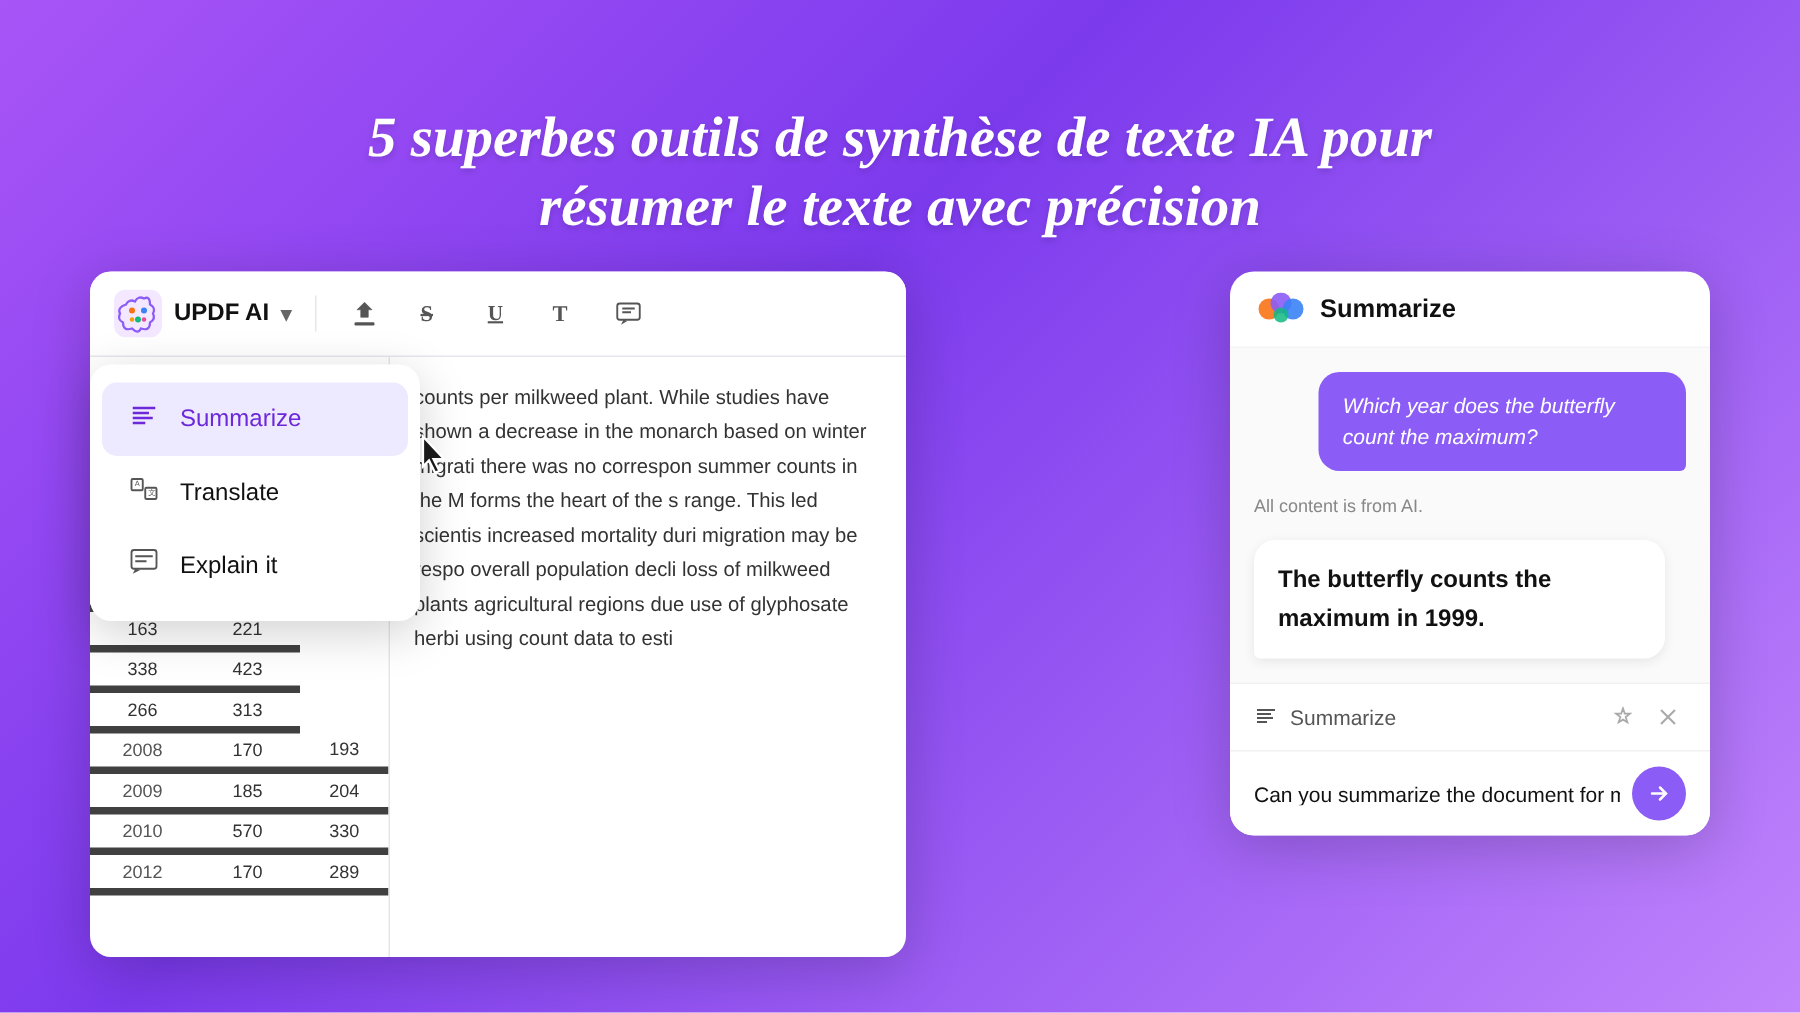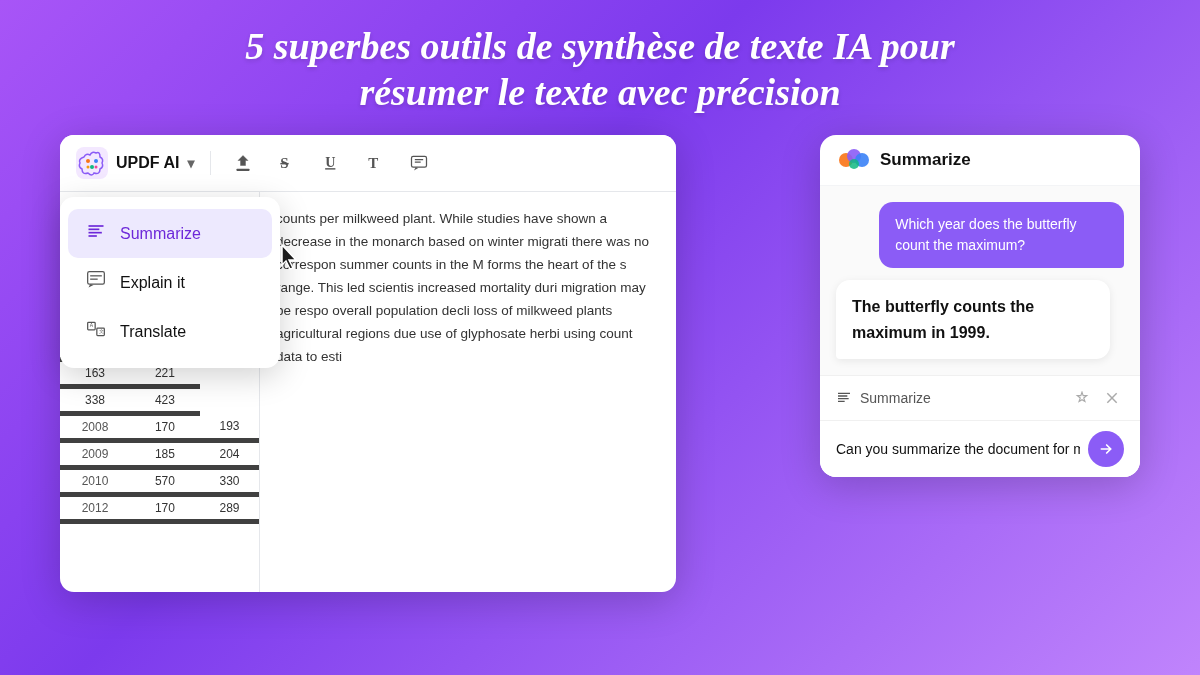--- a/index.html
+++ b/index.html
@@ -16,36 +16,37 @@
     .main-title {
       text-align: center;
       padding: 24px 60px 20px;
       color: white;
       font-size: 38px;
       font-weight: 900;
       line-height: 1.2;
       font-style: italic;
       text-shadow: 0 2px 4px rgba(0,0,0,0.15);
       font-family: Georgia, serif;
+      margin-top: 46px;
     }
 
     
     .panels-container {
       position: relative;
       width: 100%;
       height: 480px;
       padding: 0 60px;
     }
 
     
     .doc-panel {
       position: absolute;
       left: 60px;
       top: 0;
-      width: 616px;
+      width: 544px;
       background: white;
       border-radius: 14px;
       box-shadow: 0 8px 40px rgba(0,0,0,0.2);
       overflow: hidden;
     }
 
     
     .toolbar {
       display: flex;
       align-items: center;
@@ -195,20 +196,21 @@
 
     .msg-user {
       align-self: flex-end;
       background: #8b5cf6;
       color: white;
       border-radius: 14px 14px 4px 14px;
       padding: 12px 16px;
       font-size: 14px;
       max-width: 85%;
       line-height: 1.5;
+      font-style: italic;
     }
 
     .ai-notice {
       font-size: 12px;
       color: #888;
       text-align: left;
       padding: 4px 0;
     }
 
     .msg-ai {
@@ -384,20 +386,24 @@
               </tr>
             <tr>
                 <td>163</td>
                 <td>221</td>
               </tr>
             <tr>
                 <td>338</td>
                 <td>423</td>
               </tr>
             <tr>
+                <td>266</td>
+                <td>313</td>
+              </tr>
+            <tr>
                 <td class="year-col">2008</td>
                 <td>170</td>
                 <td>193</td>
               </tr>
             <tr>
                 <td class="year-col">2009</td>
                 <td>185</td>
                 <td>204</td>
               </tr>
             <tr>
@@ -429,38 +435,38 @@
             <line x1="3" y1="10" x2="16" y2="10" stroke="#6d28d9" stroke-width="2"></line>
             <line x1="3" y1="14" x2="19" y2="14" stroke="#6d28d9" stroke-width="2"></line>
             <line x1="3" y1="18" x2="13" y2="18" stroke="#6d28d9" stroke-width="2"></line>
           </svg>
       </span>
       <span>Summarize</span>
     </div>
     <div class="menu-item">
       <span class="menu-icon">
         <svg width="20" height="20" viewBox="0 0 24 24">
+            <rect x="2" y="4" width="9" height="9" rx="1" fill="none" stroke="#555" stroke-width="1.5"></rect>
+            <text x="4.5" y="10" font-size="6" fill="#555">A</text>
+            <rect x="13" y="11" width="9" height="9" rx="1" fill="none" stroke="#555" stroke-width="1.5"></rect>
+            <text x="15.5" y="17" font-size="6" fill="#555">文</text>
+          </svg>
+      </span>
+      <span>Translate</span>
+    </div>
+    <div class="menu-item">
+      <span class="menu-icon">
+        <svg width="20" height="20" viewBox="0 0 24 24">
             <rect x="2" y="2" width="20" height="15" rx="2" fill="none" stroke="#555" stroke-width="1.5"></rect>
             <line x1="5" y1="7" x2="19" y2="7" stroke="#555" stroke-width="1.5"></line>
             <line x1="5" y1="11" x2="14" y2="11" stroke="#555" stroke-width="1.5"></line>
             <path d="M5 17 L3 21 L9 18" fill="#555"></path>
           </svg>
       </span>
       <span>Explain it</span>
-    </div>
-    <div class="menu-item">
-      <span class="menu-icon">
-        <svg width="20" height="20" viewBox="0 0 24 24">
-            <rect x="2" y="4" width="9" height="9" rx="1" fill="none" stroke="#555" stroke-width="1.5"></rect>
-            <text x="4.5" y="10" font-size="6" fill="#555">A</text>
-            <rect x="13" y="11" width="9" height="9" rx="1" fill="none" stroke="#555" stroke-width="1.5"></rect>
-            <text x="15.5" y="17" font-size="6" fill="#555">文</text>
-          </svg>
-      </span>
-      <span>Translate</span>
     </div>
   </div>
 
   <div class="cursor-svg">
     <svg width="24" height="30" viewBox="0 0 24 30">
       <path d="M4 2 L4 22 L8 18 L12 26 L15 25 L11 17 L18 17 Z" fill="#1a1a1a" stroke="white" stroke-width="1.5"></path>
     </svg>
   </div>
 
   <div class="ai-panel">
@@ -472,20 +478,21 @@
           <circle cx="16" cy="7" r="7" fill="#8b5cf6" opacity="0.9"></circle>
           <circle cx="24" cy="11" r="7" fill="#3b82f6" opacity="0.9"></circle>
           <circle cx="16" cy="15" r="5" fill="#10b981" opacity="0.85"></circle>
         </svg>
       </div>
       <span class="ai-header-title">Summarize</span>
     </div>
 
     <div class="ai-messages">
       <div class="msg-user">Which year does the butterfly count the maximum?</div>
+      <div class="ai-notice">All content is from AI.</div>
       <div class="msg-ai">The butterfly counts the maximum in 1999.</div>
     </div>
 
     <div class="ai-bottom">
       <div class="ai-mode-bar">
         <div class="ai-mode-label">
           <svg width="16" height="16" viewBox="0 0 24 24">
             <line x1="3" y1="5" x2="21" y2="5" stroke="#555" stroke-width="2"></line>
             <line x1="3" y1="9" x2="17" y2="9" stroke="#555" stroke-width="2"></line>
             <line x1="3" y1="13" x2="19" y2="13" stroke="#555" stroke-width="2"></line>

